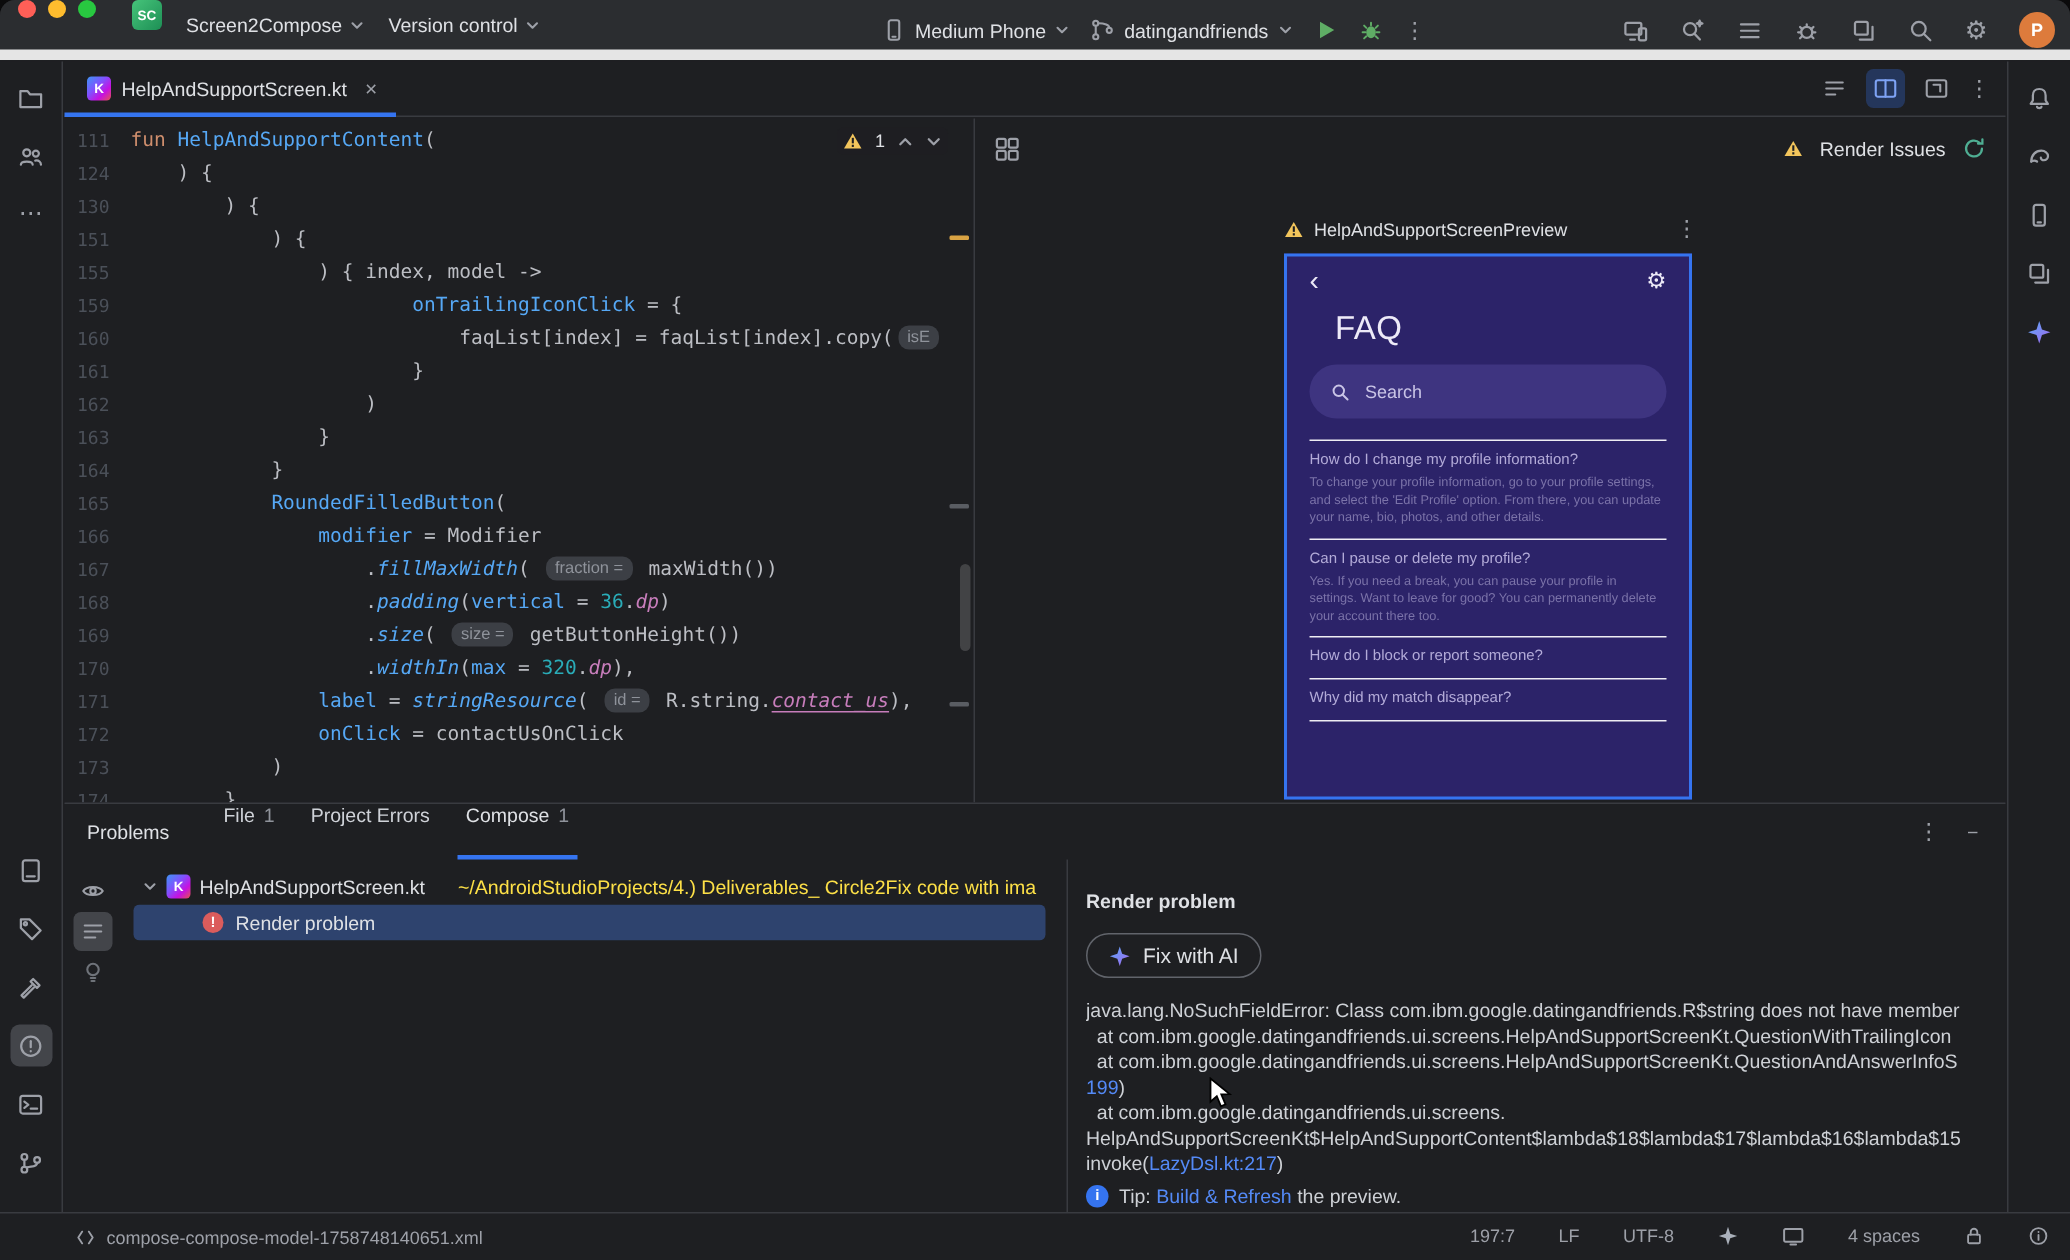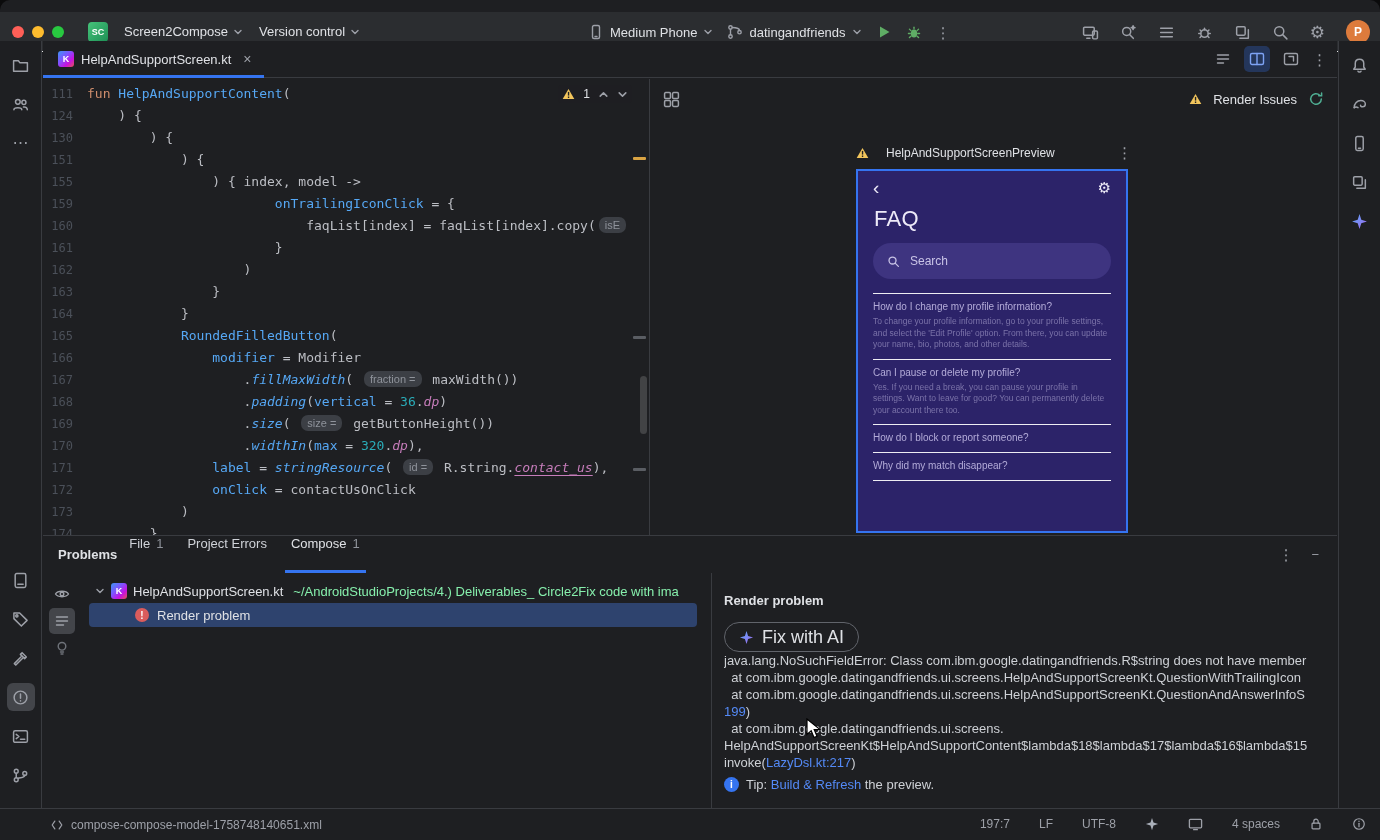--- a/index.html
+++ b/index.html
@@ -9,22 +9,22 @@
   }
   *{margin:0;padding:0;box-sizing:border-box}
   html,body{background:#0b0b0c}
   .window{position:relative;width:1380px;height:840px;background:var(--bg);
     font-family:"Liberation Sans",sans-serif;font-size:13px;color:var(--fg);
     overflow:hidden;border-radius:10px 10px 0 0}
   .si{display:block}
   .si *{stroke:#9da0a8;fill:none;stroke-width:1.4;stroke-linecap:round;stroke-linejoin:round}
   .si.dim *{stroke:#6f737a}
   
-  .titlebar{position:absolute;left:0;top:12px;width:100%;height:40px;background:var(--bg2);
-    display:flex;align-items:center;border-bottom:1px solid #e5e5e5}
+  .titlebar{position:absolute;left:0;top:0;width:100%;height:40px;background:var(--bg2);
+    display:flex;border-bottom:7px solid #e5e5e5}
   .traffic{display:flex;gap:8px;margin-left:12px}
   .tl{width:12px;height:12px;border-radius:50%}
   .tl.r{background:#ff5f57}.tl.y{background:#febc2e}.tl.g{background:#28c840}
   .sc-badge{margin-left:24px;width:20px;height:20px;border-radius:4px;
     background:linear-gradient(135deg,#46c47a,#1d8f55);display:flex;align-items:center;
     justify-content:center;font-size:9px;font-weight:bold;color:#fff}
   .tb-menu{display:flex;align-items:center;gap:5px;margin-left:16px;color:var(--fg)}
   .tb-center{position:absolute;left:588px;top:0;height:40px;display:flex;align-items:center;gap:14px}
   .selector{display:flex;align-items:center;gap:6px;color:var(--fg)}
   .tb-right{position:absolute;right:10px;top:0;height:40px;display:flex;align-items:center;gap:21px}
@@ -70,65 +70,65 @@
   .warnchip{position:absolute;top:6px;right:16px;display:flex;align-items:center;gap:8px;z-index:5;
     background:rgba(30,31,34,.85);padding:2px 4px;border-radius:4px}
   .warnchip .cnt{color:var(--fg);font-size:12px}
   .scrollmark{position:absolute;width:13px;height:3px;border-radius:1px;right:2px}
   .scrollthumb{position:absolute;right:1px;width:7px;height:58px;border-radius:4px;background:rgba(255,255,255,.16)}
   
   .preview{position:absolute;left:649px;top:79px;right:43px;height:456px;background:var(--bg);
     border-left:1px solid var(--border);overflow:hidden}
   .pv-toolbar{position:absolute;left:0;top:0;right:0;height:40px;display:flex;align-items:center;padding:16px 13px}
   .pv-right{margin-left:auto;display:flex;align-items:center;gap:11px;color:var(--fg);font-size:13px}
-  .pv-label{position:absolute;left:206px;top:66px;width:276px;display:flex;align-items:center;gap:17px;
+  .pv-label{position:absolute;left:206px;top:66px;width:276px;display:flex;align-items:center;gap:7px;
     font-size:12px;color:var(--fg)}
   .pv-label .kebab{margin-left:auto}
   .phone{position:absolute;left:206px;top:90px;width:272px;height:364px;background:#2c2369;
     border:2px solid #3574f0;overflow:hidden}
   .ph-top{display:flex;align-items:center;justify-content:space-between;padding:10px 15px 0}
   .ph-back{color:#ece9f7;font-size:19px;line-height:14px}
   .ph-gear{color:#ece9f7;font-size:15px;line-height:14px}
-  .ph-title{color:#edeaf8;font-size:22px;padding:11px 16px 0;letter-spacing:.3px}
+  .ph-title{color:#edeaf8;font-size:22px;padding:11px 32px 0;letter-spacing:.3px}
   .ph-search{margin:11px 15px 0;height:36px;border-radius:18px;background:#3e3480;display:flex;
     align-items:center;gap:10px;padding:0 14px;color:#c9c4e6;font-size:12px}
   .ph-list{margin:14px 15px 0}
   .ph-hr{height:1px;background:rgba(255,255,255,.92)}
   .faq-q{color:#b3abd8;font-size:10px;margin:7px 0 4px}
   .faq-a{color:#7b73a9;font-size:8.5px;line-height:11.5px;margin-bottom:8px}
   
   .bottom{position:absolute;left:43px;top:535px;right:43px;bottom:32px;background:var(--bg);
     border-top:1px solid var(--border)}
   .bp-header{height:37px;display:flex;align-items:stretch;padding-left:15px}
-  .bp-title{display:flex;align-items:center;font-weight:bold;}
+  .bp-title{display:flex;align-items:center;font-weight:normal;margin-right:24px}
   .bp-tab{display:flex;align-items:flex-start;gap:6px;padding:0 12px;position:relative;color:#cfd2d8}
   .bp-tab .cnt{color:#8f939b}
   .bp-tab.sel{color:var(--fg)}
   .bp-tab.sel::after{content:"";position:absolute;left:6px;right:6px;bottom:0;height:3px;background:var(--blue)}
   .bp-actions{margin-left:auto;display:flex;align-items:center;gap:18px;padding-right:18px;color:var(--muted)}
   .bp-body{position:absolute;left:0;top:37px;right:0;bottom:0}
   .bp-tools{position:absolute;left:0;top:0;width:38px;bottom:0;display:flex;flex-direction:column;
     align-items:center;padding-top:8px;gap:1px}
   .tool-btn{width:26px;height:26px;border-radius:5px;display:flex;align-items:center;justify-content:center}
   .tool-btn.active{background:#43454a}
   .bp-tree{position:absolute;left:38px;top:0;width:630px;bottom:0;overflow:hidden;padding-top:6px}
   .tree-row{height:24px;display:flex;align-items:center;white-space:nowrap;overflow:hidden}
   .tree-row.file{padding-left:14px;gap:6px}
-  .tree-path{color:#86efac;margin-left:4px}
+  .tree-path{color:#fde047;margin-left:16px}
   .tree-row.problem{position:relative;padding-left:54px;gap:8px}
   .tree-sel{position:absolute;left:8px;right:14px;top:0;bottom:0;background:var(--sel);border-radius:4px}
   .tree-row.problem>*{position:relative}
   .err-badge{width:14px;height:14px;border-radius:50%;background:var(--red);color:#fff;font-size:10px;
     font-weight:bold;display:flex;align-items:center;justify-content:center;flex:none}
   .bp-split{position:absolute;left:668px;top:0;bottom:0;width:1px;background:var(--border)}
   .bp-detail{position:absolute;left:669px;top:0;right:0;bottom:0;padding:20px 0 0 12px;overflow:hidden}
   .detail-title{font-weight:bold;margin-bottom:14px}
   .fix-btn{display:inline-flex;align-items:center;gap:8px;height:29px;padding:14px 14px;
     border:1px solid #61646b;border-radius:15px;background:transparent;color:var(--fg);
-    font-size:18px;font-family:"Liberation Sans",sans-serif}
+    font-size:14px;margin-bottom:13px;font-family:"Liberation Sans",sans-serif}
   .stack{font-size:13px;color:#ced1d6;line-height:17px}
   .stack-line{white-space:pre;overflow:hidden}
   .lnk{color:var(--link)}
   .tip{display:flex;align-items:center;gap:7px;margin-top:5px}
   .tip-i{width:15px;height:15px;border-radius:50%;background:var(--blue);color:#fff;font-size:10px;
     font-weight:bold;display:flex;align-items:center;justify-content:center;flex:none}
   
   .statusbar{position:absolute;left:0;bottom:0;width:100%;height:32px;background:var(--bg);
     border-top:1px solid var(--border);display:flex;align-items:center;font-size:12px;color:var(--muted)}
   .sb-left{display:flex;align-items:center;gap:7px;margin-left:50px}

